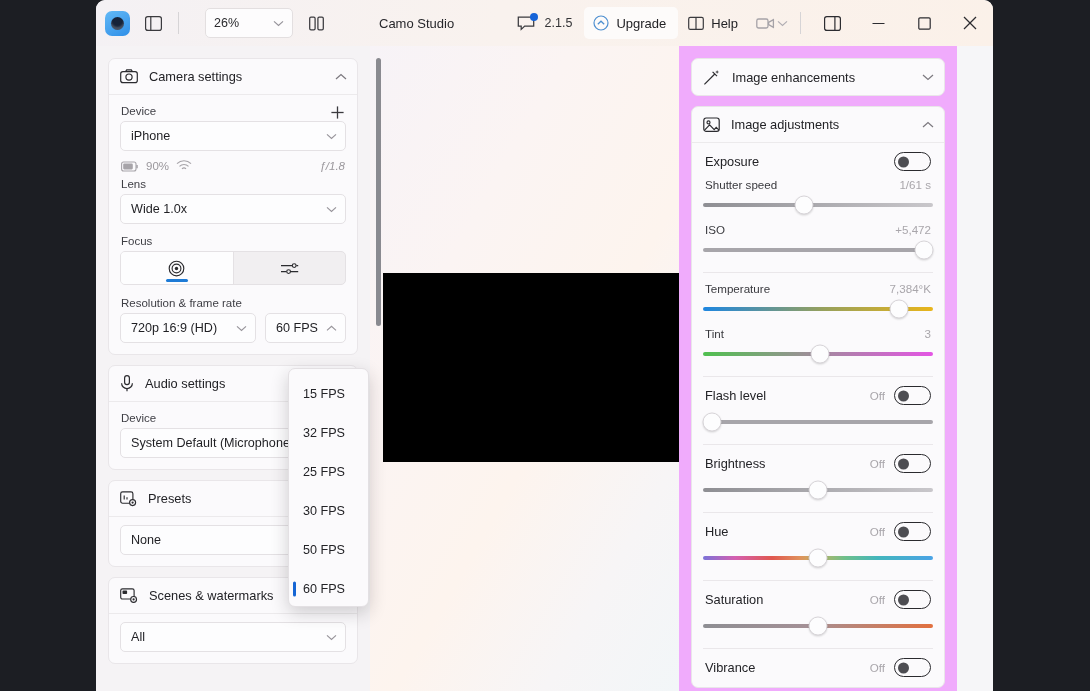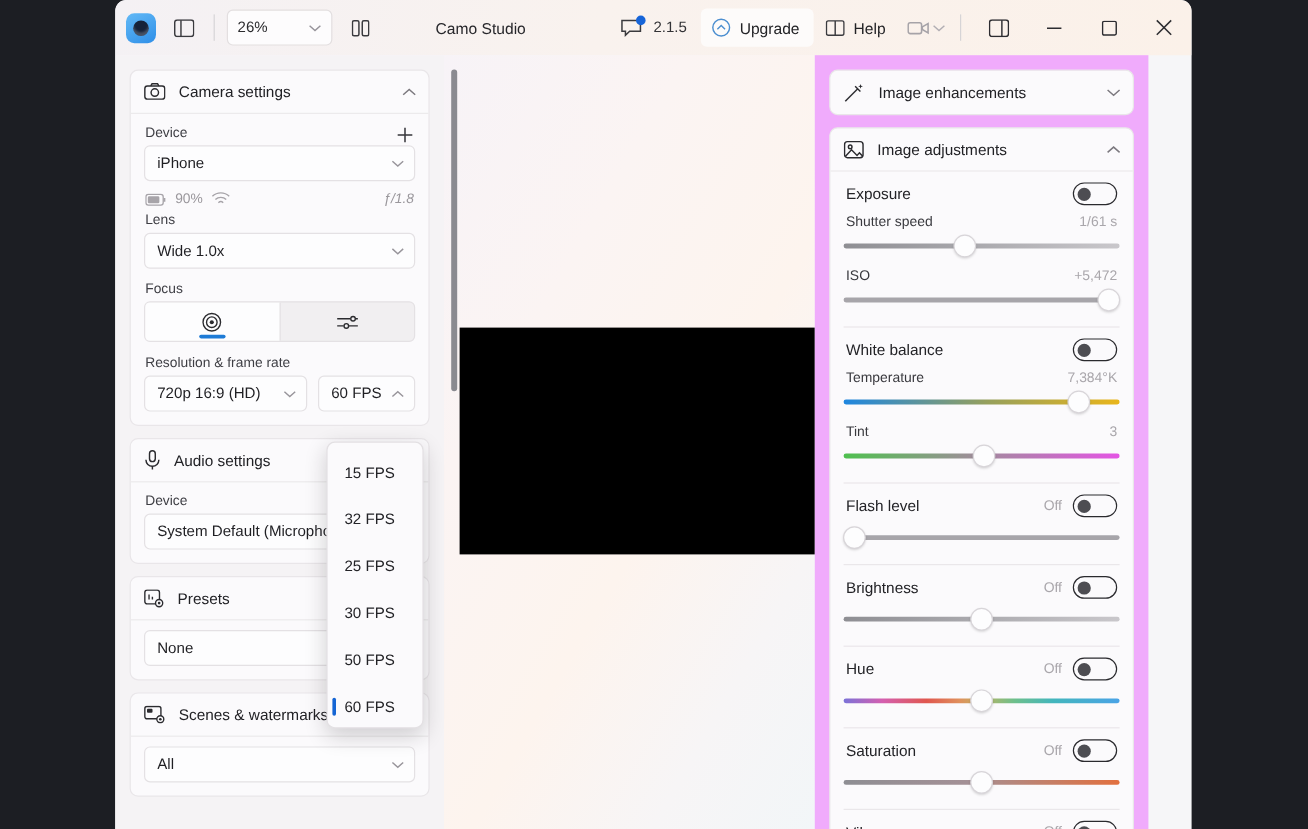--- a/index.html
+++ b/index.html
@@ -53,21 +53,21 @@
   .tb-btn {
     width: 34px; height: 30px; margin-left: 6px;
     display: flex; align-items: center; justify-content: center;
     border-radius: 5px; cursor: default; flex: none;
   }
   .tb-sep {
     width: 1px; height: 22px; background: #d6d4d6;
     margin: 0 8px; flex: none;
   }
   .zoom-combo {
-    width: 88px; height: 30px; margin-left: 2px;
+    width: 88px; height: 30px; margin-left: 18px;
     background: #fdfcfd;
     border: 1px solid #e3dfe0;
     border-radius: 5px;
     display: flex; align-items: center;
     padding: 0 8px;
     flex: none;
   }
   .zoom-combo .zv {
     font-size: 12.5px; color: #2b2b2e; flex: 1;
   }
@@ -170,21 +170,21 @@
     content: ""; position: absolute; bottom: 2px; left: 50%;
     transform: translateX(-50%);
     width: 22px; height: 3px; border-radius: 2px; background: #1e7bd6;
   }
   .seg .divider { flex: none; width: 1px; background: #e4e1e4; }
   .dualrow { display: flex; gap: 9px; }
 
   
   .fps-pop {
     position: absolute;
-    left: 176px; top: 322px;
+    left: 192px; top: 322px;
     width: 81px; height: 239px;
     background: #fbfafc;
     border: 1px solid #e3e0e3;
     border-radius: 7px;
     box-shadow: 0 6px 18px rgba(30,25,30,.20);
     padding: 5px 0;
     z-index: 40;
   }
   .fps-item {
     height: 39px; display: flex; align-items: center;
@@ -655,28 +655,20 @@
               </div>
               <div class="adjrow" style="margin-top: 7px;">
                 <span class="adjsub">ISO</span>
                 <span class="adjval">+5,472</span>
               </div>
               <div class="slider">
                 <div class="track greyflat"></div>
                 <div class="knobcirc" style="left: 96%;"></div>
               </div>
               <div class="sep-line"></div>
-              <div class="adjrow">
-                <span class="adjlabel">White balance</span>
-                <span style="display: flex; align-items: center; gap: 9px;">
-                  <span class="toggle">
-                    <span class="knob"></span>
-                  </span>
-                </span>
-              </div>
               <div class="adjrow" style="margin-top: 7px;">
                 <span class="adjsub">Temperature</span>
                 <span class="adjval">7,384°K</span>
               </div>
               <div class="slider">
                 <div class="track temp"></div>
                 <div class="knobcirc" style="left: 85%;"></div>
               </div>
               <div class="adjrow" style="margin-top: 7px;">
                 <span class="adjsub">Tint</span>

